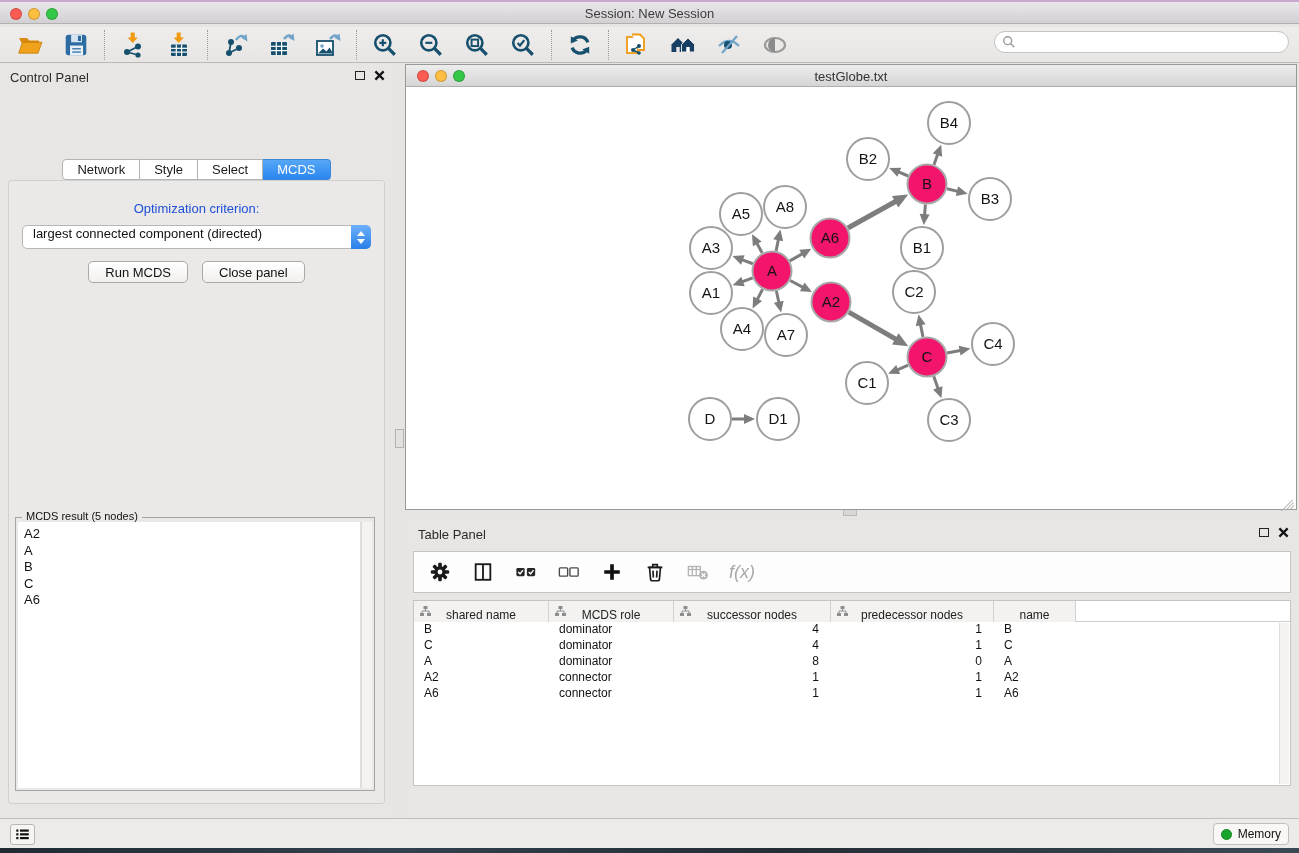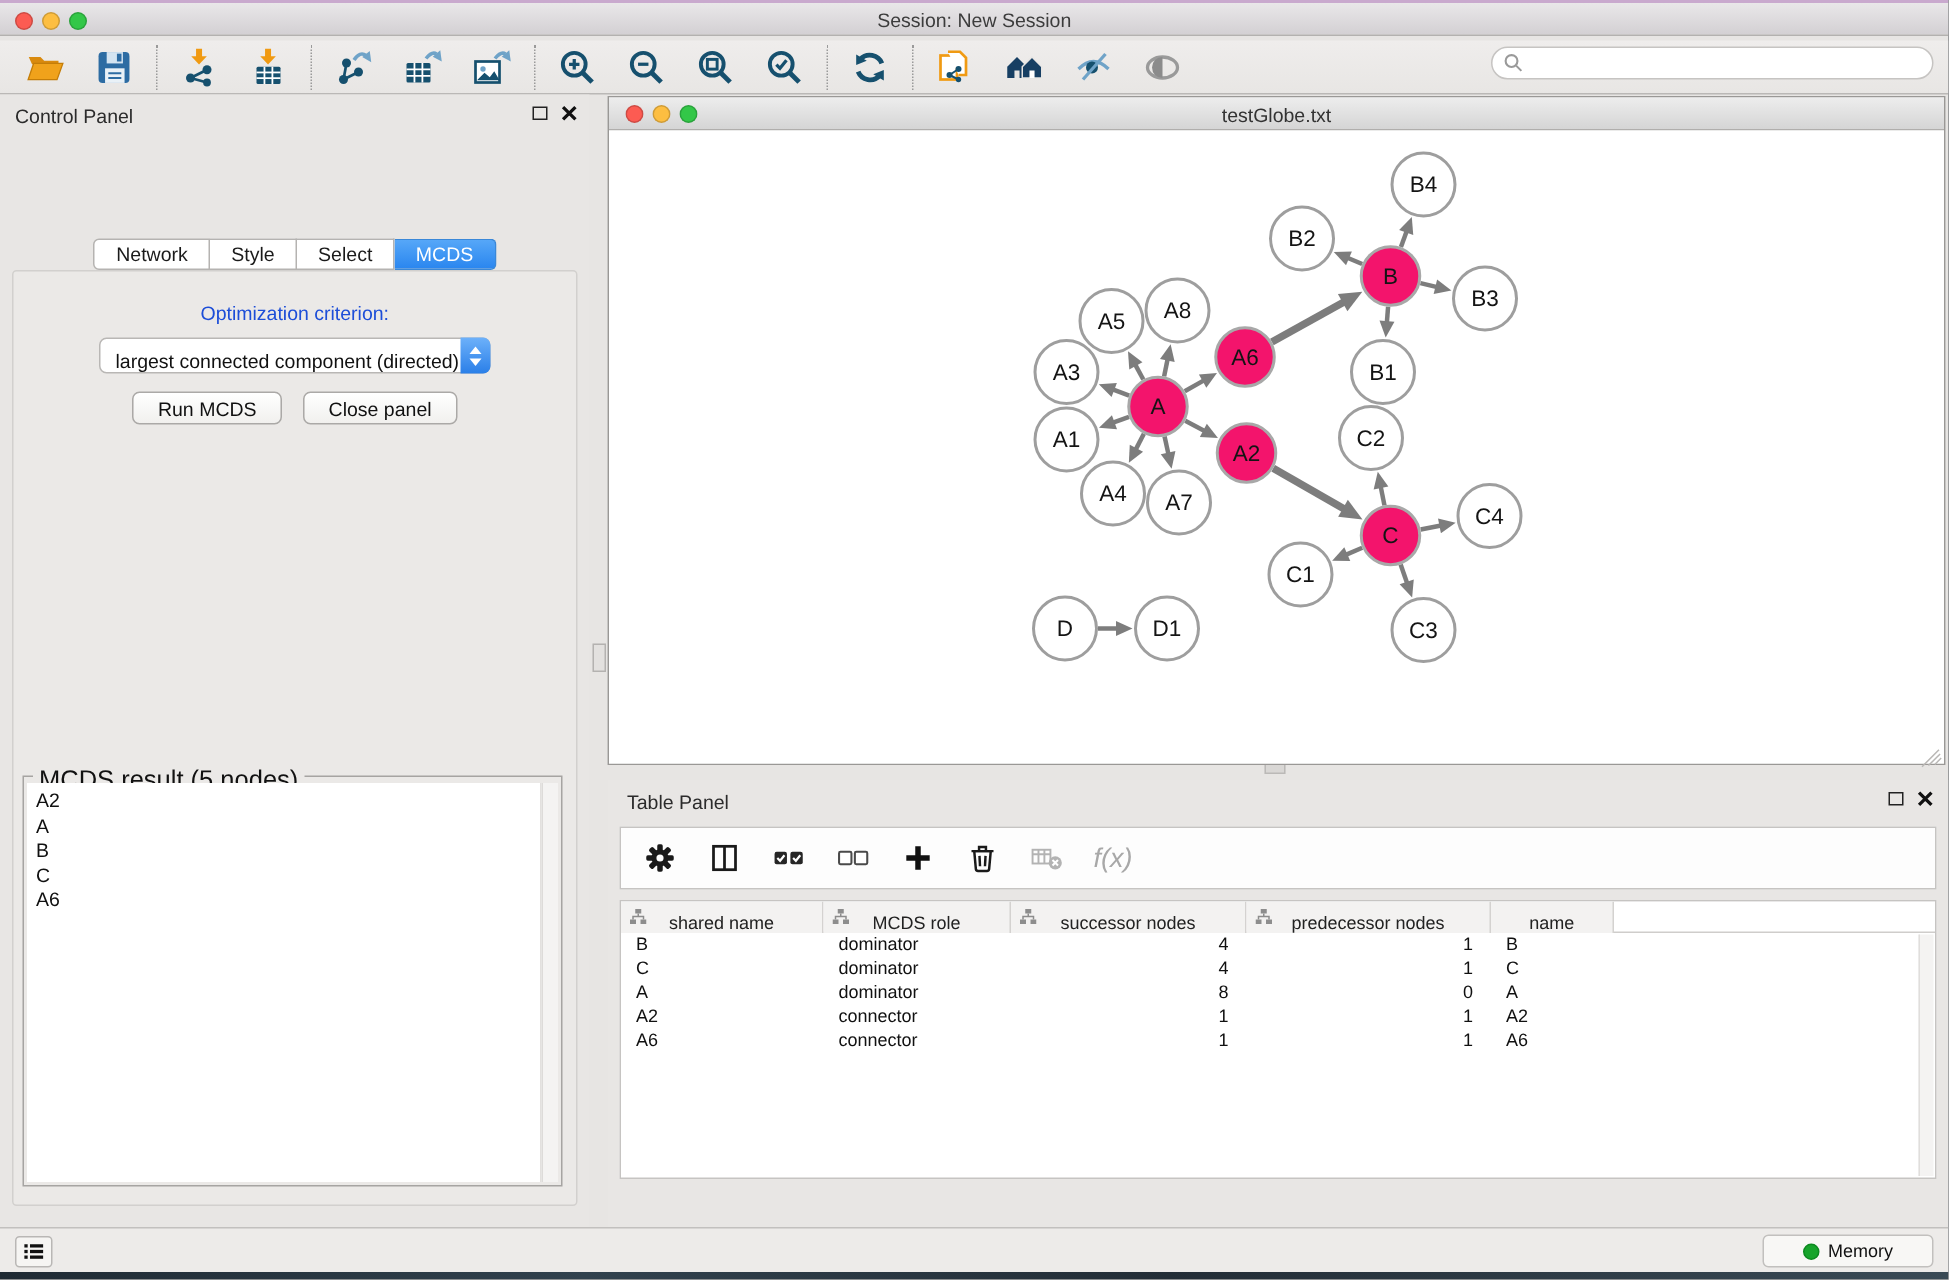--- a/index.html
+++ b/index.html
@@ -45,39 +45,39 @@
   .cp-tabs { position:absolute; left:0; right:0; top:96px; display:flex; justify-content:center; }
   .tab { height:21px; line-height:20px; font-size:13px; padding:0 14px; background:#fff;
     border:1px solid #b5b3b1; border-left:none; color:#1a1a1a; text-align:center; }
   .tab:first-child { border-left:1px solid #b5b3b1; border-radius:4px 0 0 4px; }
   .tab:last-child { border-radius:0 4px 4px 0; }
   .tab.active { background:linear-gradient(#56a7f8,#2a86ef); color:#fff; border-color:#3a88d8; }
 
   .cp-content { position:absolute; left:8px; right:8px; top:117px; bottom:14px;
     background:#ebe9e7; border:1px solid #d2d0ce; border-radius:3px; }
   .opt-label { margin-top:20px; text-align:center; font-size:13px; color:#1d4ed8; }
-  .combo { position:relative; margin:9px auto 0 auto; width:261px; height:24px; background:#fff;
+  .combo { position:relative; margin:9px auto 0 auto; width:349px; height:24px; background:#fff;
     border:1px solid #b9b7b5; border-radius:5px; font-size:13px; color:#111;
-    display:flex; align-items:flex-end; padding-left:10px; }
+    display:flex; align-items:flex-start; padding-left:10px; }
   .combo .stepper { position:absolute; right:-1px; top:-1px; width:20px; height:24px;
     background:linear-gradient(#6db1fa,#2a7fe8); border-radius:0 5px 5px 0;
     display:flex; flex-direction:column; align-items:center; justify-content:center; gap:3px; }
   .arr-up { width:0; height:0; border-left:4px solid transparent; border-right:4px solid transparent;
     border-bottom:5px solid #fff; }
   .arr-dn { width:0; height:0; border-left:4px solid transparent; border-right:4px solid transparent;
     border-top:5px solid #fff; }
   .btn-row { margin-top:12px; display:flex; justify-content:center; gap:14px; }
   .mac-btn { height:22px; padding:0 16px; background:linear-gradient(#ffffff,#f1f0ee);
     border:1px solid #aba9a7; border-radius:5px; font-size:13px; color:#111;
     font-family:"Liberation Sans",sans-serif; }
 
   .result-box { position:absolute; left:6px; right:9px; top:336px; bottom:12px;
     border:1px solid #a6a4a2; }
   .result-legend { position:absolute; left:6px; top:-8px; background:#ebe9e7; padding:0 4px;
-    font-size:17px; color:#111; }
+    font-size:11px; color:#111; }
   .result-list { position:absolute; left:2px; top:4px; right:13px; bottom:2px; background:#fff;
     border-right:1px solid #e2e0de; padding:4px 0 0 6px; overflow:hidden; }
   .result-item { font-size:13px; color:#111; line-height:16.5px; }
   .result-scroll { position:absolute; top:4px; right:2px; width:11px; bottom:2px; background:#f4f3f2;
     border-left:1px solid #dddbd9; }
 
   
   .v-grip { position:absolute; left:395px; top:429px; width:9px; height:19px;
     background:#e3e1df; border:1px solid #b4b2b0; }
   .h-grip { position:absolute; left:843px; top:509px; width:14px; height:7px;
@@ -124,21 +124,21 @@
   .tp-tabs { position:absolute; left:0; right:0; top:269px; display:flex; justify-content:center; }
 
   
   .statusbar { position:absolute; left:0; top:818px; width:100%; height:30px; background:#edebe9;
     border-top:1px solid #c2c0be; }
   .list-btn { position:absolute; left:10px; top:5px; width:25px; height:21px; background:#f6f5f3;
     border:1px solid #b9b7b5; border-radius:3px; display:flex; align-items:center; justify-content:center; }
   .list-btn svg { width:17px; height:15px; }
   .memory-btn { position:absolute; right:10px; top:4px; height:22px; background:#f8f7f5;
     border:1px solid #c2c0be; border-radius:4px; display:flex; align-items:center; gap:6px;
-    padding:0 26px; font-size:12px; color:#111; }
+    padding:0 7px; font-size:12px; color:#111; }
   .mem-dot { width:11px; height:11px; border-radius:50%; background:#17a42b; border:1px solid #0d8a20; }
   .desktop-strip { position:absolute; left:0; bottom:0; width:100%; height:5px;
     background:linear-gradient(90deg,#1f2a33,#31414d 30%,#232d36 60%,#3a4a55); }
 </style>
 </head>
 <body>
 
 <div class="app">
 
   <div class="titlebar">

